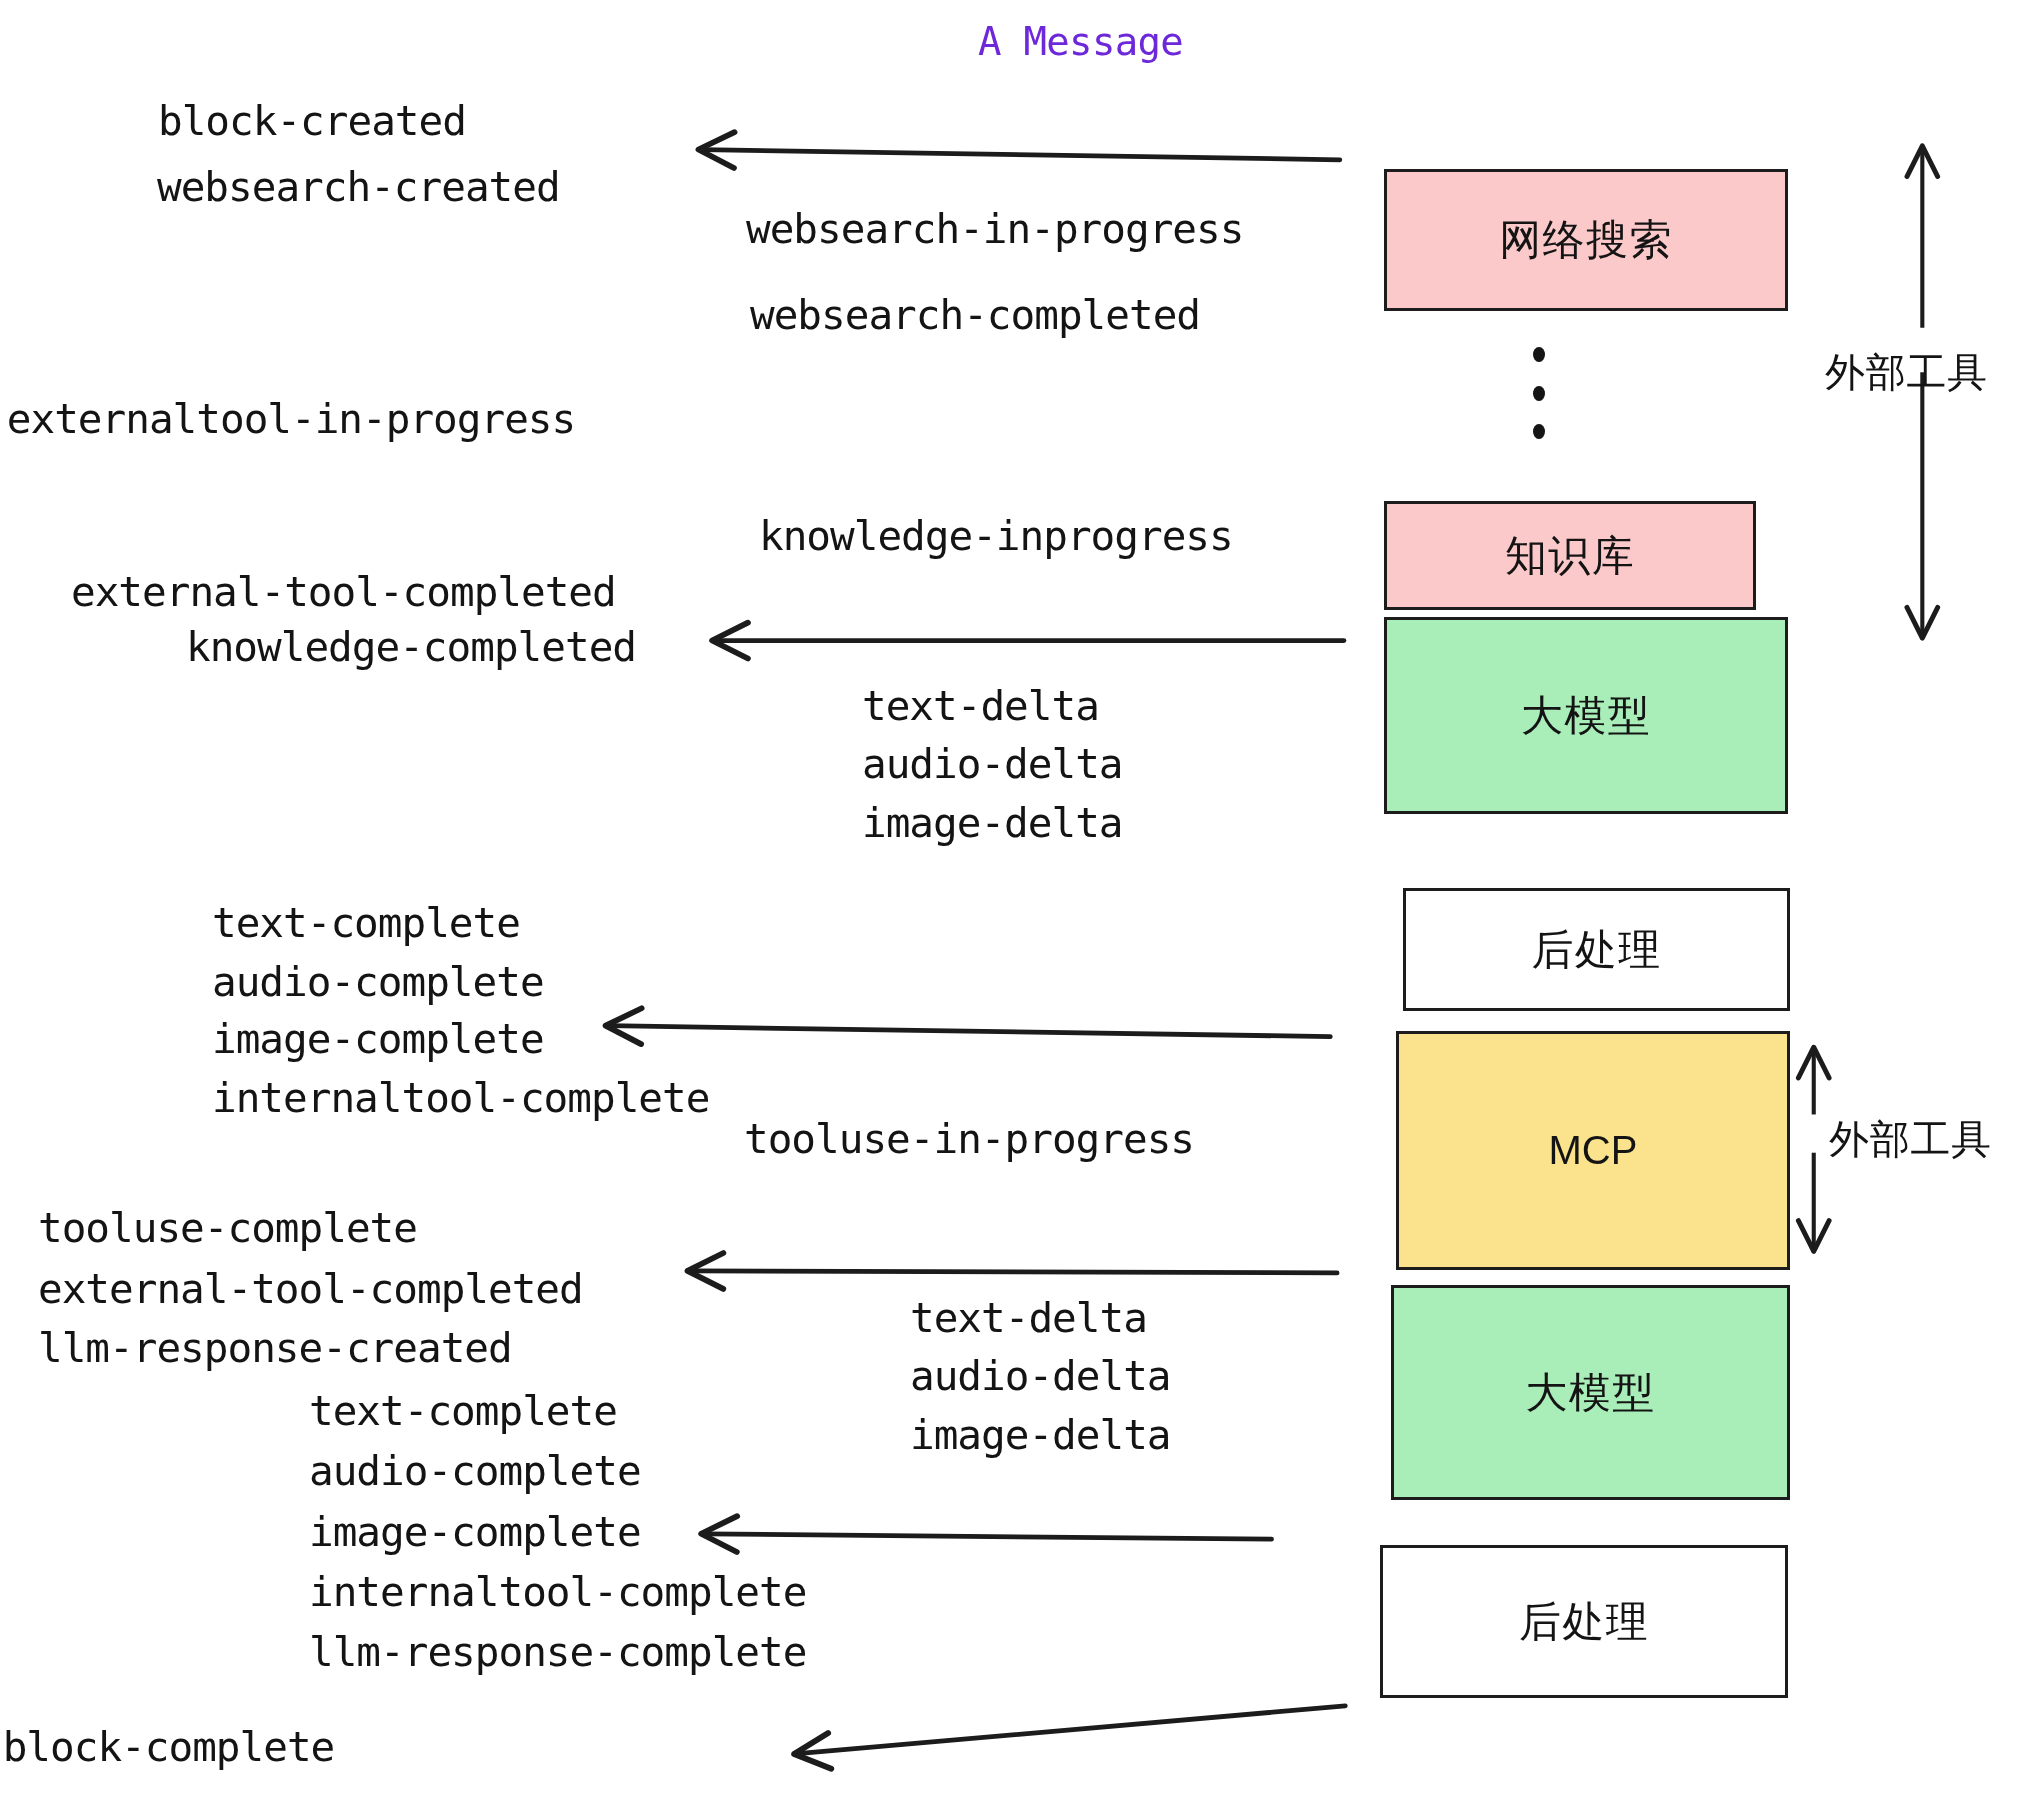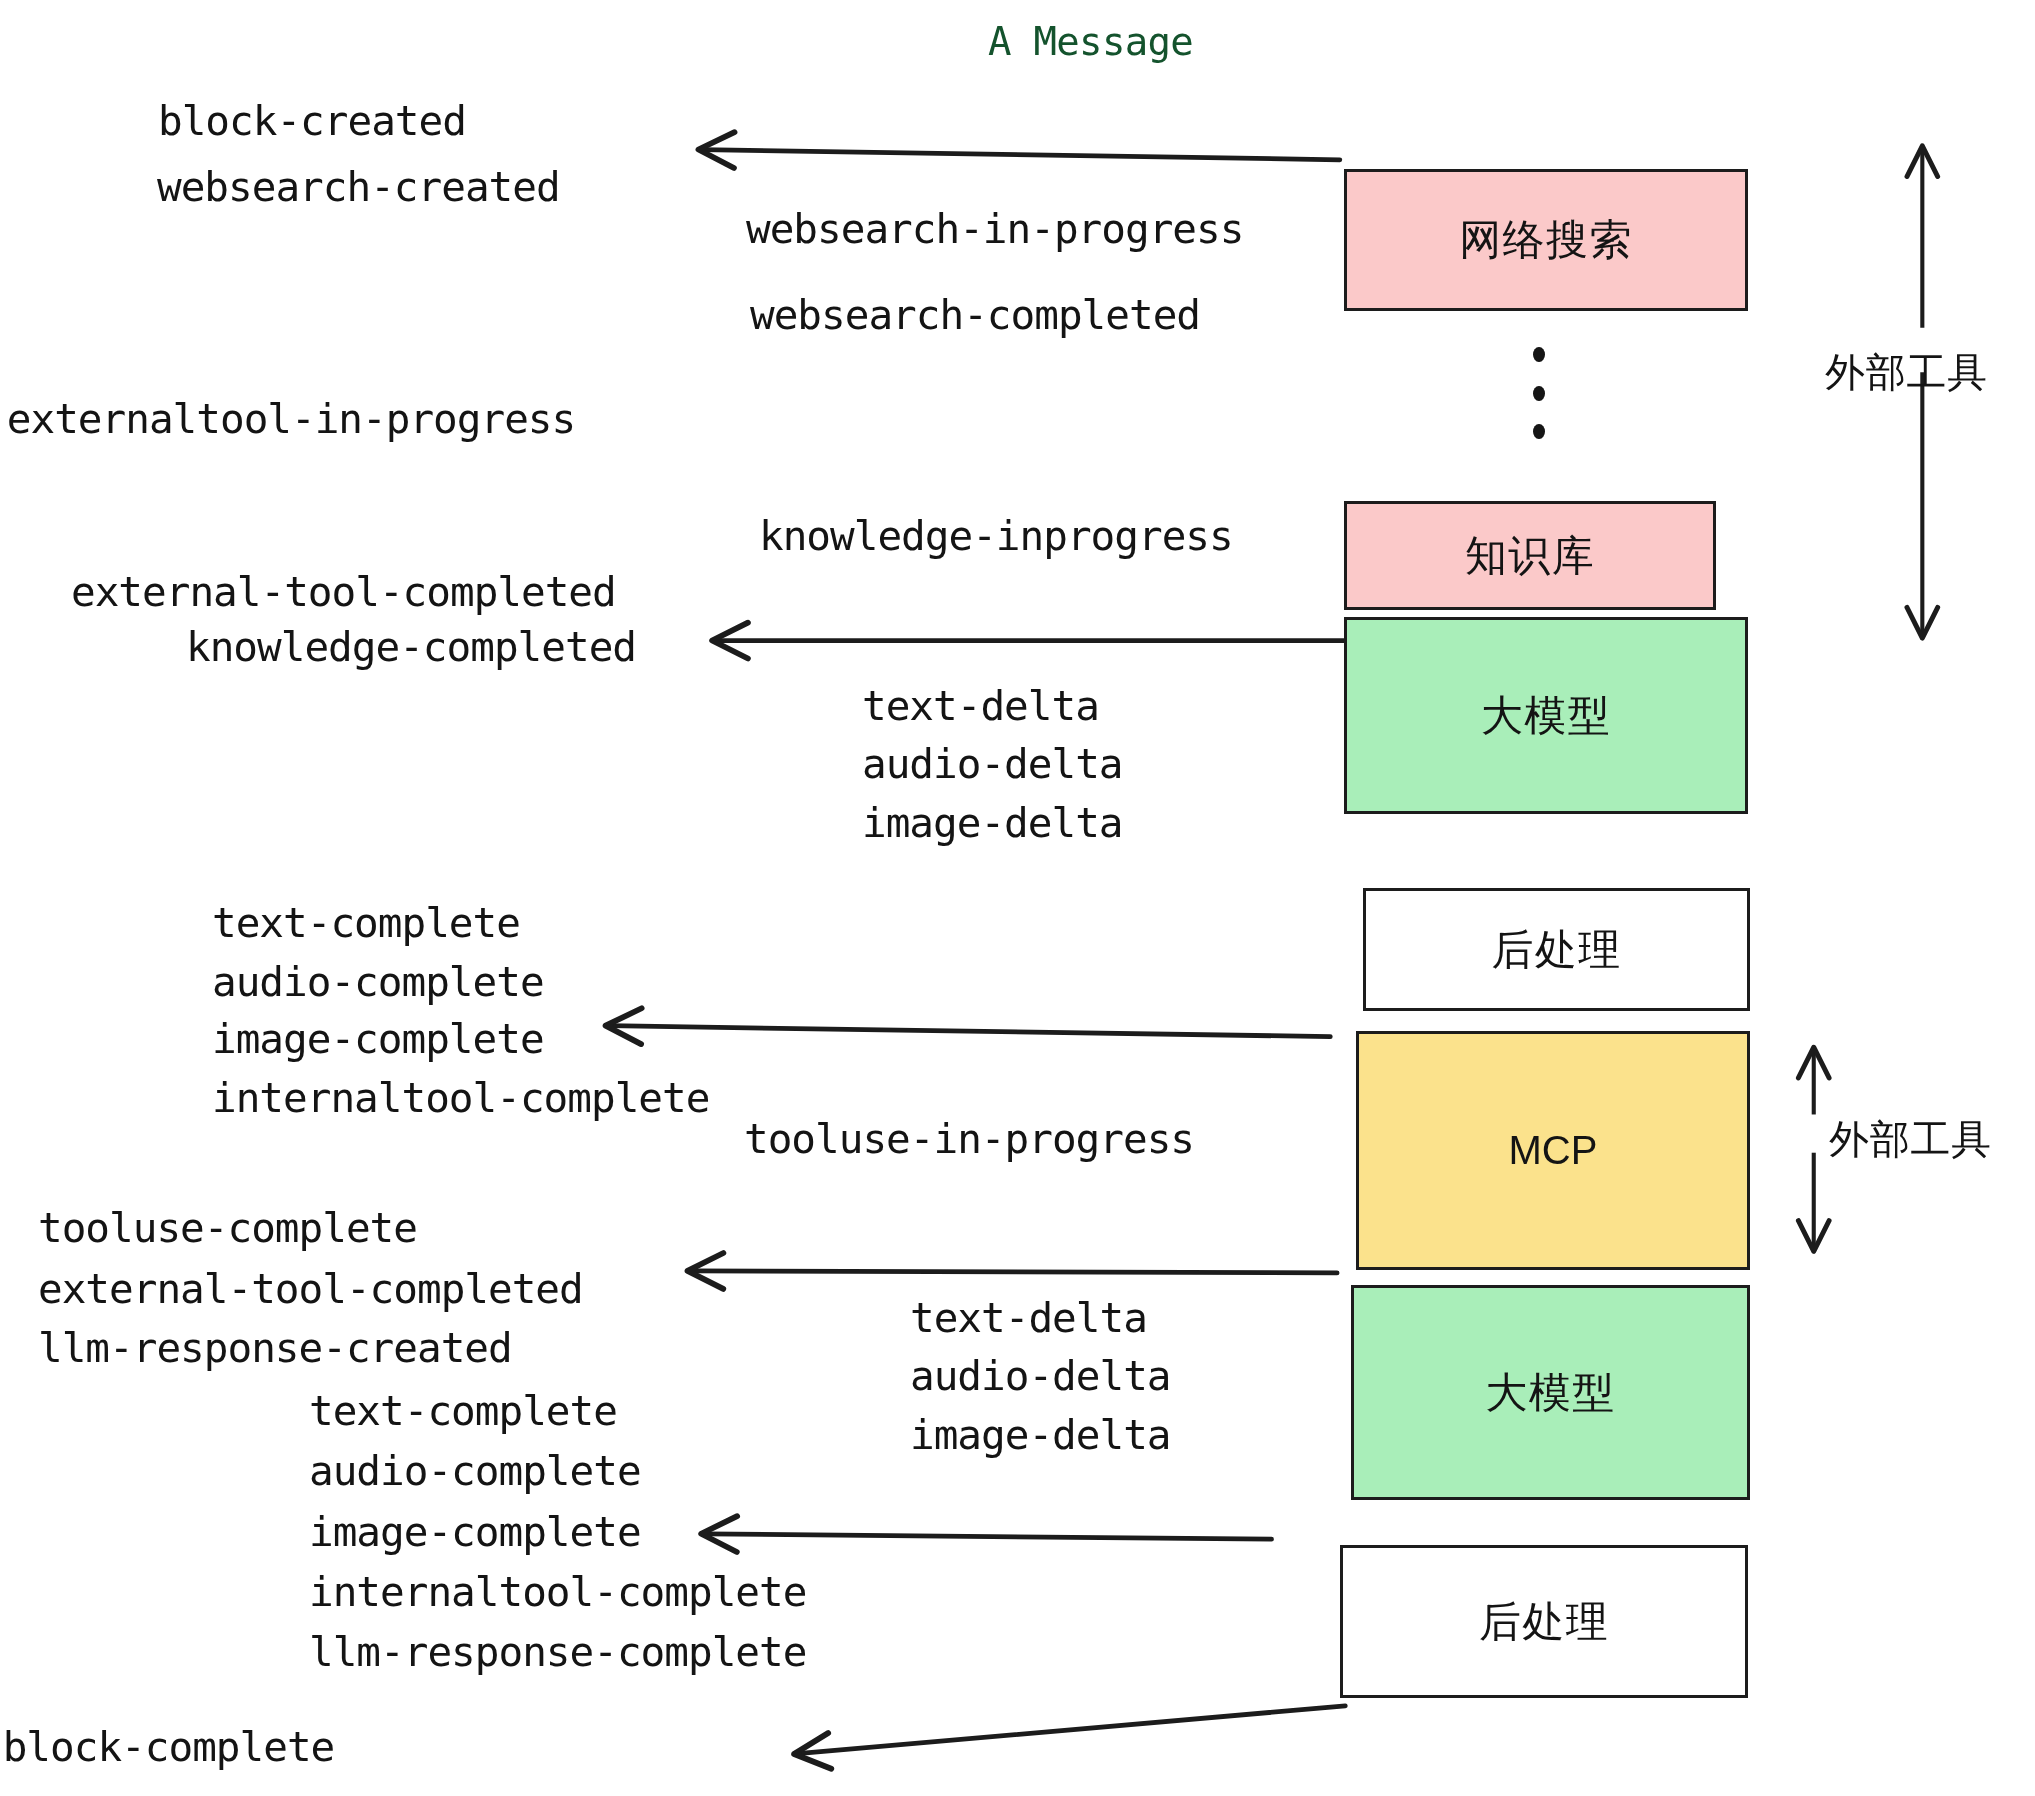--- a/index.html
+++ b/index.html
@@ -16,36 +16,36 @@
     white-space:nowrap;
     color:#141414;
     letter-spacing:-1px;
   }
 
   .title {
     position:absolute;
     font-family:"DejaVu Sans Mono","Liberation Mono",monospace;
     font-size:39px;
     white-space:nowrap;
-    color:#14532d;
+    color:#6d28d9;
     letter-spacing:-0.7px;
-    margin-left:10px;
   }
 
   .node {
     position:absolute;
     box-sizing:border-box;
     border:3.4px solid #1c1c1c;
     display:flex;
     align-items:center;
     justify-content:center;
     font-family:"DejaVu Sans","Liberation Sans",sans-serif;
     font-size:42px;
     color:#141414;
     letter-spacing:1.4px;
+    margin-left:40px;
   }
   .node.mono { font-family:Liberation Sans, sans-serif; font-size:40px; letter-spacing:0; }
 
   .side-label {
     position:absolute;
     font-family:"DejaVu Sans","Liberation Sans",sans-serif;
     font-size:40px;
     white-space:nowrap;
     color:#141414;
     letter-spacing:0.7px;

